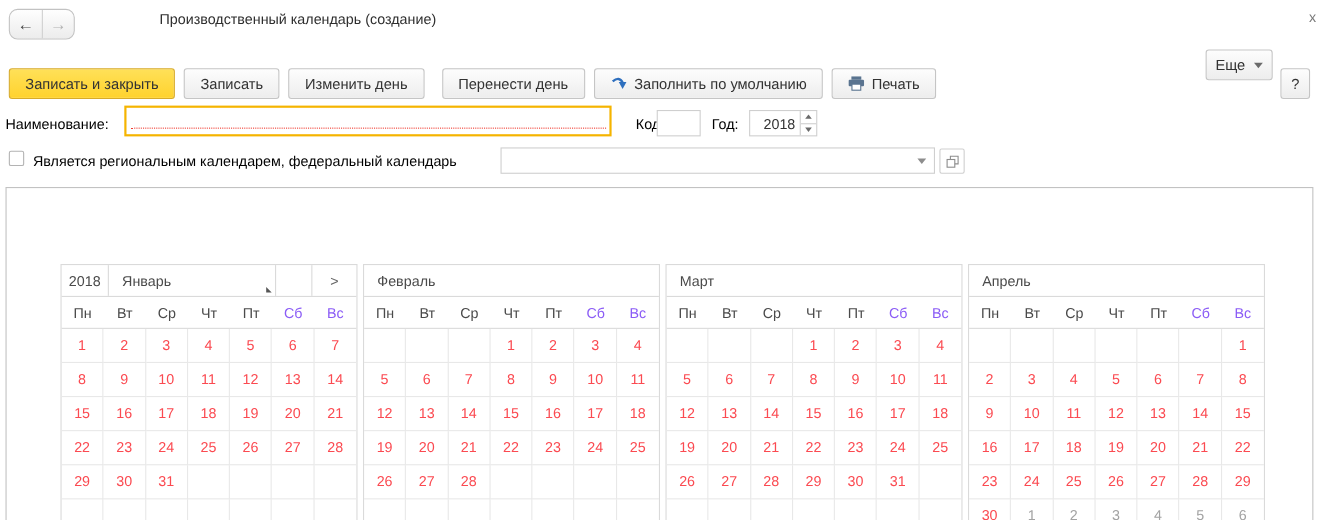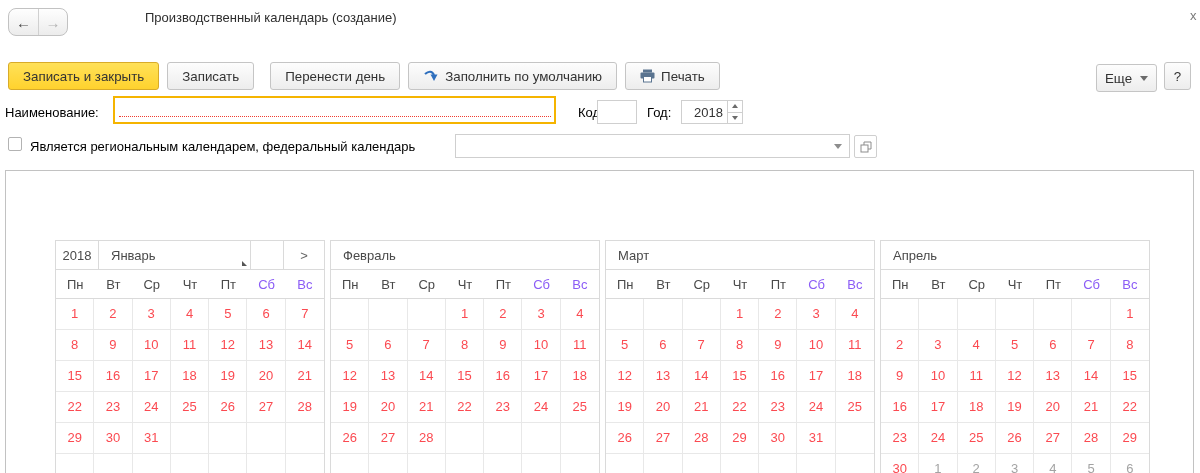--- a/index.html
+++ b/index.html
@@ -18,21 +18,21 @@
   .win-close { position:absolute; left:1190px; top:8px; color:#7a7a7a; font-size:13px; }
 
   
   .toolbar { position:absolute; left:8px; top:62px; height:28px; display:flex; align-items:stretch; }
   .btn { height:28px; display:inline-flex; align-items:center; gap:6px; padding:0 14px;
     border:1px solid #c5c5c5; border-radius:3px; background:linear-gradient(#fdfdfd,#ededed);
     color:#333; white-space:nowrap; cursor:pointer; }
   .toolbar .btn { margin-right:8px; }
   .btn.primary { background:linear-gradient(#ffe158,#ffd22e); border-color:#d8ab29; }
   .btn.gap-left { margin-left:8px; }
-  .btn-right-more { position:absolute; left:1096px; top:64px; width:61px; justify-content:center; }
+  .btn-right-more { position:absolute; left:1096px; top:45px; width:61px; justify-content:center; }
   .btn-right-help { position:absolute; left:1164px; top:62px; width:27px; justify-content:center; padding:0; }
   .caret { display:inline-block; width:0; height:0; border-left:4px solid transparent;
     border-right:4px solid transparent; border-top:5px solid #6b6b6b; margin-left:2px; }
 
   
   .lbl { position:absolute; color:#000000; }
   .name-field { position:absolute; left:113px; top:96px; width:443px; height:28px;
     border:2px solid #f5b400; background:#fff; }
   .name-field .req { position:absolute; left:4px; right:3px; bottom:5px;
     border-bottom:1px dotted #f03b30; }
@@ -98,20 +98,23 @@
 </div>
 <div class="page-title">Производственный календарь (создание)</div>
 <div class="win-close">х</div>
 
 <div class="toolbar">
   <button class="btn primary">
       <span>Записать и закрыть</span>
     </button>
   <button class="btn">
       <span>Записать</span>
+    </button>
+  <button class="btn">
+      <span>Изменить день</span>
     </button>
   <button class="btn gap-left">
       <span>Перенести день</span>
     </button>
   <button class="btn">
     <span class="icon">
       <svg width="16" height="13" viewBox="0 0 16 13">
           <path d="M2 4 Q 8 -1 11 5" fill="none" stroke="#2e6fbe" stroke-width="2.2"></path>
           <path d="M7.5 4.5 L 14.5 4.5 L 11 11 Z" fill="#2e6fbe"></path>
         </svg>

